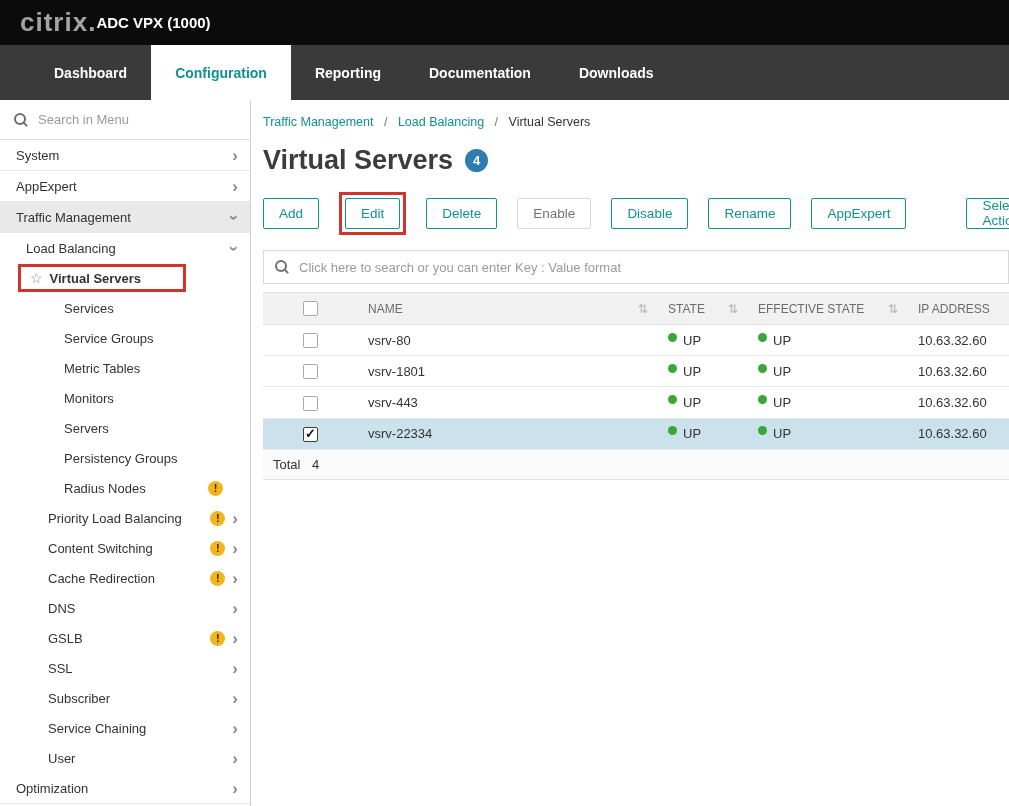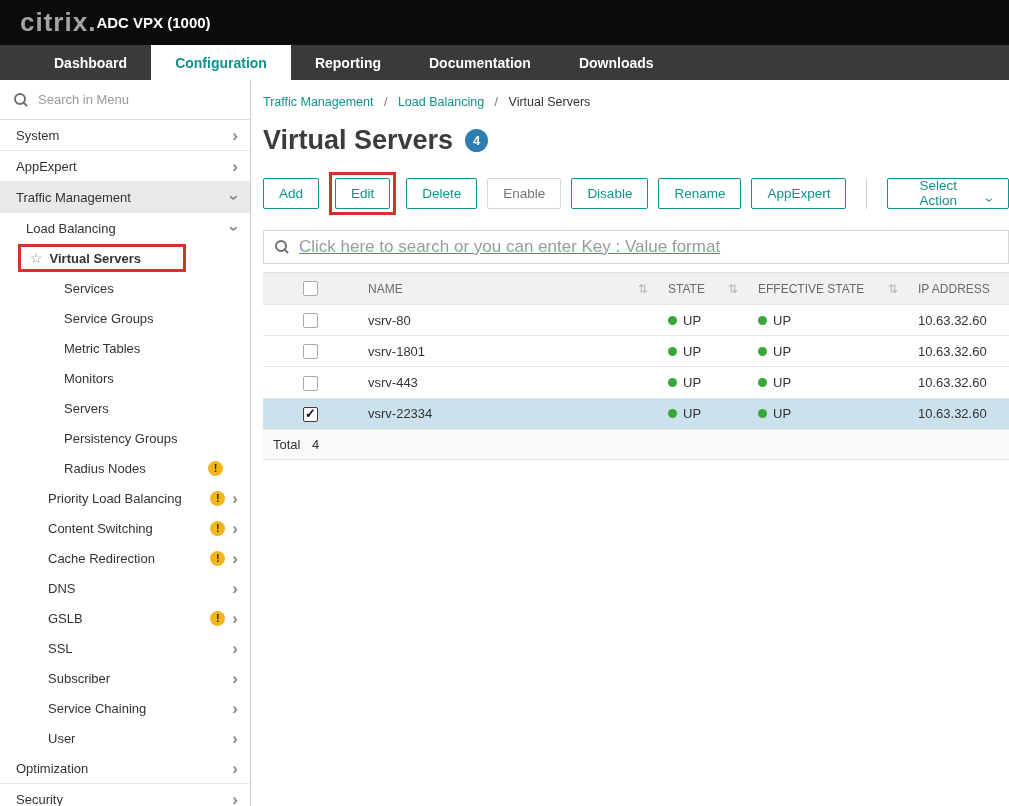--- a/index.html
+++ b/index.html
@@ -7,21 +7,21 @@
               font-family:"Liberation Sans", sans-serif; }
   .app { width:1009px; height:806px; display:flex; flex-direction:column; }
 
   
   .top-bar { height:45px; background:#0b0b0b; display:flex; align-items:center; padding:0 20px; flex:0 0 auto; }
   .logo { color:#a3a3a3; font-size:26px; font-weight:bold; letter-spacing:1px; }
   .logo::after { content:"."; }
   .app-title { color:#fff; font-size:15px; font-weight:bold; }
 
   
-  .nav-bar { height:35px; background:#3a3a3a; display:flex; align-items:stretch; padding-left:30px; flex:0 0 auto; }
+  .nav-bar { height:55px; background:#3a3a3a; display:flex; align-items:stretch; padding-left:30px; flex:0 0 auto; }
   .nav-tab { color:#fff; font-size:14px; font-weight:bold; display:flex; align-items:center;
              padding:0 24px; cursor:pointer; }
   .nav-tab.active { background:#fff; color:#11918f; }
 
   
   .content { flex:1 1 auto; display:flex; min-height:0; }
 
   
   .sidebar { width:251px; border-right:1px solid #cfcfcf; overflow:hidden; flex:0 0 auto; background:#fff; }
   .side-search { display:flex; align-items:center; gap:9px; height:40px; padding:0 13px; border-bottom:1px solid #dcdcdc; }
@@ -61,54 +61,54 @@
   .breadcrumb { margin-top:15px; font-size:12.5px; color:#888; }
   .breadcrumb a { color:#11918f; text-decoration:none; cursor:pointer; }
   .crumb-sep { margin:0 7px; color:#777; }
   .crumb-last { color:#333; }
 
   .title-row { margin-top:16px; display:flex; align-items:center; gap:12px; }
   .page-title { font-size:27px; color:#3c3c3c; font-weight:bold; }
   .count-badge { width:23px; height:23px; border-radius:50%; background:#2d7db3; color:#fff;
                  font-size:13px; font-weight:bold; display:flex; align-items:center; justify-content:center; }
 
-  .toolbar { margin-top:16px; display:flex; align-items:center; gap:10px; }
+  .toolbar { margin-top:16px; display:flex; align-items:center; gap:20px; }
   .btn { background:#fff; border:1px solid #11918f; color:#11918f; font-size:13.5px;
          height:31px; padding:0 15px; border-radius:2px; cursor:pointer; font-family:"Liberation Sans",sans-serif; }
   .btn:disabled { border-color:#d9d9d9; color:#737373; cursor:default; }
   .edit-box { display:inline-flex; padding:3px; }
   .toolbar-sep { width:1px; height:30px; background:#cfcfcf; margin:0 10px; }
   .select-action { display:inline-flex; align-items:flex-end; gap:8px; }
   .btn .chev-dn { display:inline-block; transform:rotate(90deg); font-size:14px; color:#11918f; margin-left:7px; }
   .btn .chev-dn::after { content:"›"; }
 
   .tbl-search { margin-top:15px; display:flex; align-items:center; gap:9px; height:34px;
                 border:1px solid #d8d8d8; padding:0 10px; background:#fff; }
-  .tbl-search input { border:none; outline:none; flex:1; font-size:17px; color:#3b82f6; font-family:"Liberation Sans",sans-serif;text-decoration:underline; }
+  .tbl-search input { border:none; outline:none; flex:1; font-size:13px; color:#3b82f6; font-family:"Liberation Sans",sans-serif; }
   .tbl-search input::placeholder { color:#9a9a9a; }
 
   
   table { width:100%; border-collapse:collapse; margin-top:8px; table-layout:fixed; }
   th { background:#f1f1f1; color:#6b6b6b; font-size:12px; font-weight:normal; text-align:left;
        padding:8px 10px; border-top:1px solid #e2e2e2; border-bottom:1px solid #e2e2e2; }
   .th-flex { display:flex; align-items:center; justify-content:space-between; }
   .sort { color:#b3b3b3; font-size:12px; cursor:pointer; }
   .sort::after { content:"⇅"; }
   td { font-size:13px; color:#333; padding:7px 10px; border-bottom:1px solid #e8e8e8; }
   .col-cb { width:95px; text-align:center; }
   .col-name { width:300px; }
   .col-state { width:90px; }
   .col-eff { width:160px; }
   tr.selected td { background:#cbe1ec; }
   .cb { width:15px; height:15px; border:1px solid #a9a9a9; background:#fff; display:inline-block;
         border-radius:2px; vertical-align:middle; cursor:pointer; }
   .cb.checked { border-color:#3c3c3c; position:relative; }
   .cb.checked::after { content:"✓"; position:absolute; top:-2px; left:1px; font-size:13px;
                        color:#111; font-weight:bold; }
-  .state-cell { display:flex; align-items:center; }
+  .state-cell { display:flex; align-items:flex-start; }
   .dot { width:9px; height:9px; border-radius:50%; background:#3aa63a; display:inline-block;
          margin-right:6px; flex:0 0 auto; }
   .total-row td { background:#fafafa; border-bottom:1px solid #e2e2e2; color:#333; }
   .total-row .total-val { margin-left:8px; }
 </style>
 </head>
 <body>
 
 <div class="app">
 

